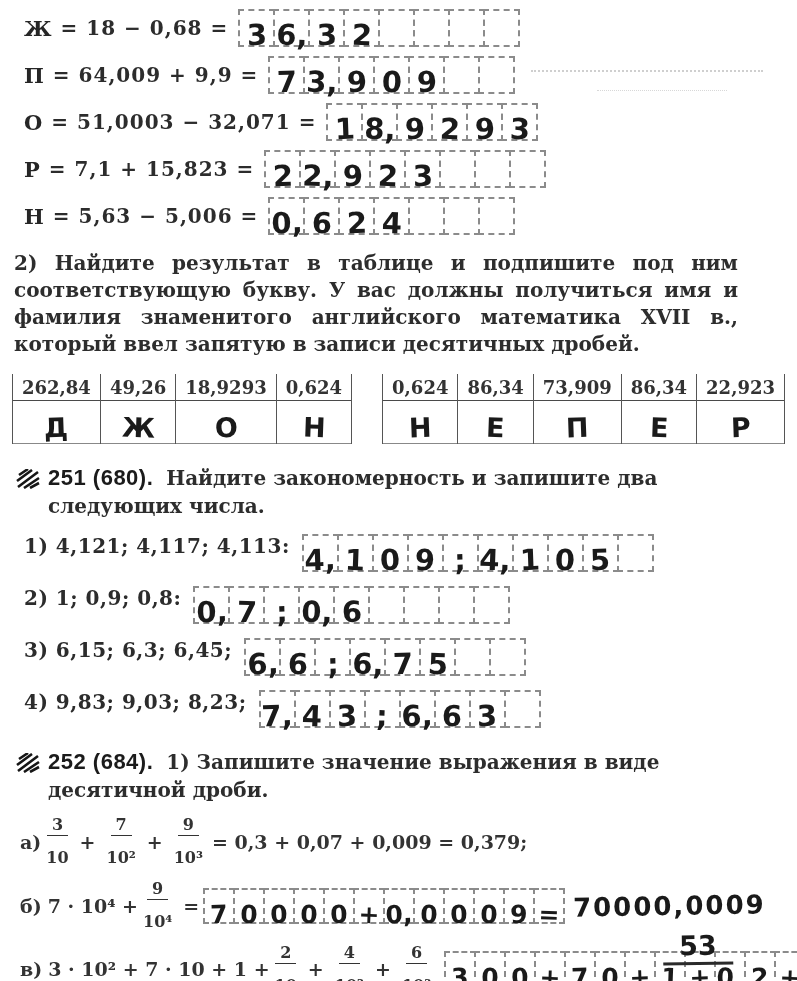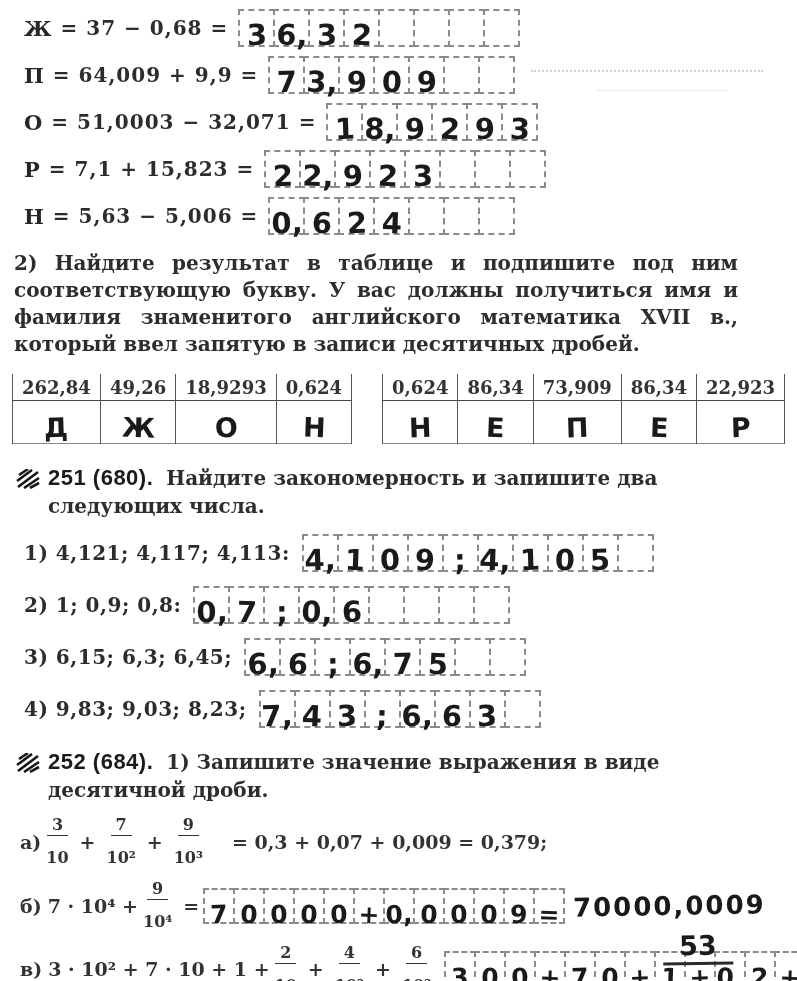--- a/index.html
+++ b/index.html
@@ -32,21 +32,21 @@
   .alet{height:42px;display:flex;align-items:flex-end;justify-content:center;border-bottom:1px solid #888;}
   .alet .hw{font-size:27px;line-height:1.1;transform:rotate(-2deg);}
   .acol:nth-child(even) .alet .hw{transform:rotate(2deg);}
 
   
   .task-head{position:relative;width:730px;margin:20px 0 0 6px;padding-left:32px;font-size:20px;font-weight:bold;line-height:28px;color:#2d2d2d;}
   .task-icon{position:absolute;left:0;top:4px;width:24px;height:20px;}
   .task-num{font-family:"Liberation Sans",sans-serif;font-weight:bold;font-size:22px;letter-spacing:0.5px;margin-right:6px;color:#1b1b1b;margin-top:21px;}
 
   
-  .item-row{display:flex;align-items:center;margin:14px 0 0 14px;height:38px;}
+  .item-row{display:flex;margin:14px 0 0 14px;height:38px;}
   .item-prompt{font-size:20px;font-weight:bold;white-space:nowrap;margin-right:14px;letter-spacing:0.5px;color:#2c2c2c;}
 
   
   .expr-row{display:flex;align-items:center;margin:12px 0 0 10px;min-height:40px;font-size:19px;font-weight:bold;color:#333;}
   .expr-row > span{white-space:nowrap;}
   .op{margin:0 6px;}
   .frac{display:inline-flex;flex-direction:column;align-items:center;font-size:16px;line-height:1.15;margin:0 5px;font-weight:bold;}
   .fn{padding:0 5px 1px;border-bottom:1.5px solid #333;}
   .fd{padding-top:13px;}
   .tail{font-size:26px;margin-left:8px;letter-spacing:2px;transform:rotate(-1deg);white-space:nowrap;}
@@ -63,21 +63,21 @@
 </head>
 <body>
 
 <div class="page">
 
   <div class="noise1"></div>
   <div class="noise2"></div>
 
   <div class="eq-row">
     <span class="eq-label">Ж</span>
-    <span class="eq-expr">= 37 − 0,68 =</span>
+    <span class="eq-expr">= 18 − 0,68 =</span>
     <div class="boxes">
         <div class="cell">
           <span class="hw">3</span>
         </div>
         <div class="cell">
           <span class="hw">6,</span>
         </div>
         <div class="cell">
           <span class="hw">3</span>
         </div>
@@ -385,21 +385,21 @@
     <span class="op">+</span>
     <span class="frac">
         <span class="fn">7</span>
         <span class="fd">10²</span>
       </span>
     <span class="op">+</span>
     <span class="frac">
         <span class="fn">9</span>
         <span class="fd">10³</span>
       </span>
-    <span style="margin-left:24px;">= 0,3 + 0,07 + 0,009 = 0,379;</span>
+    <span style="margin-left:4px;">= 0,3 + 0,07 + 0,009 = 0,379;</span>
   </div>
 
   <div class="expr-row">
     <span>б)</span>
     <span style="margin-left:6px;">7 · 10⁴ +</span>
     <span class="frac">
         <span class="fn">9</span>
         <span class="fd">10⁴</span>
       </span>
     <span class="op">=</span>

